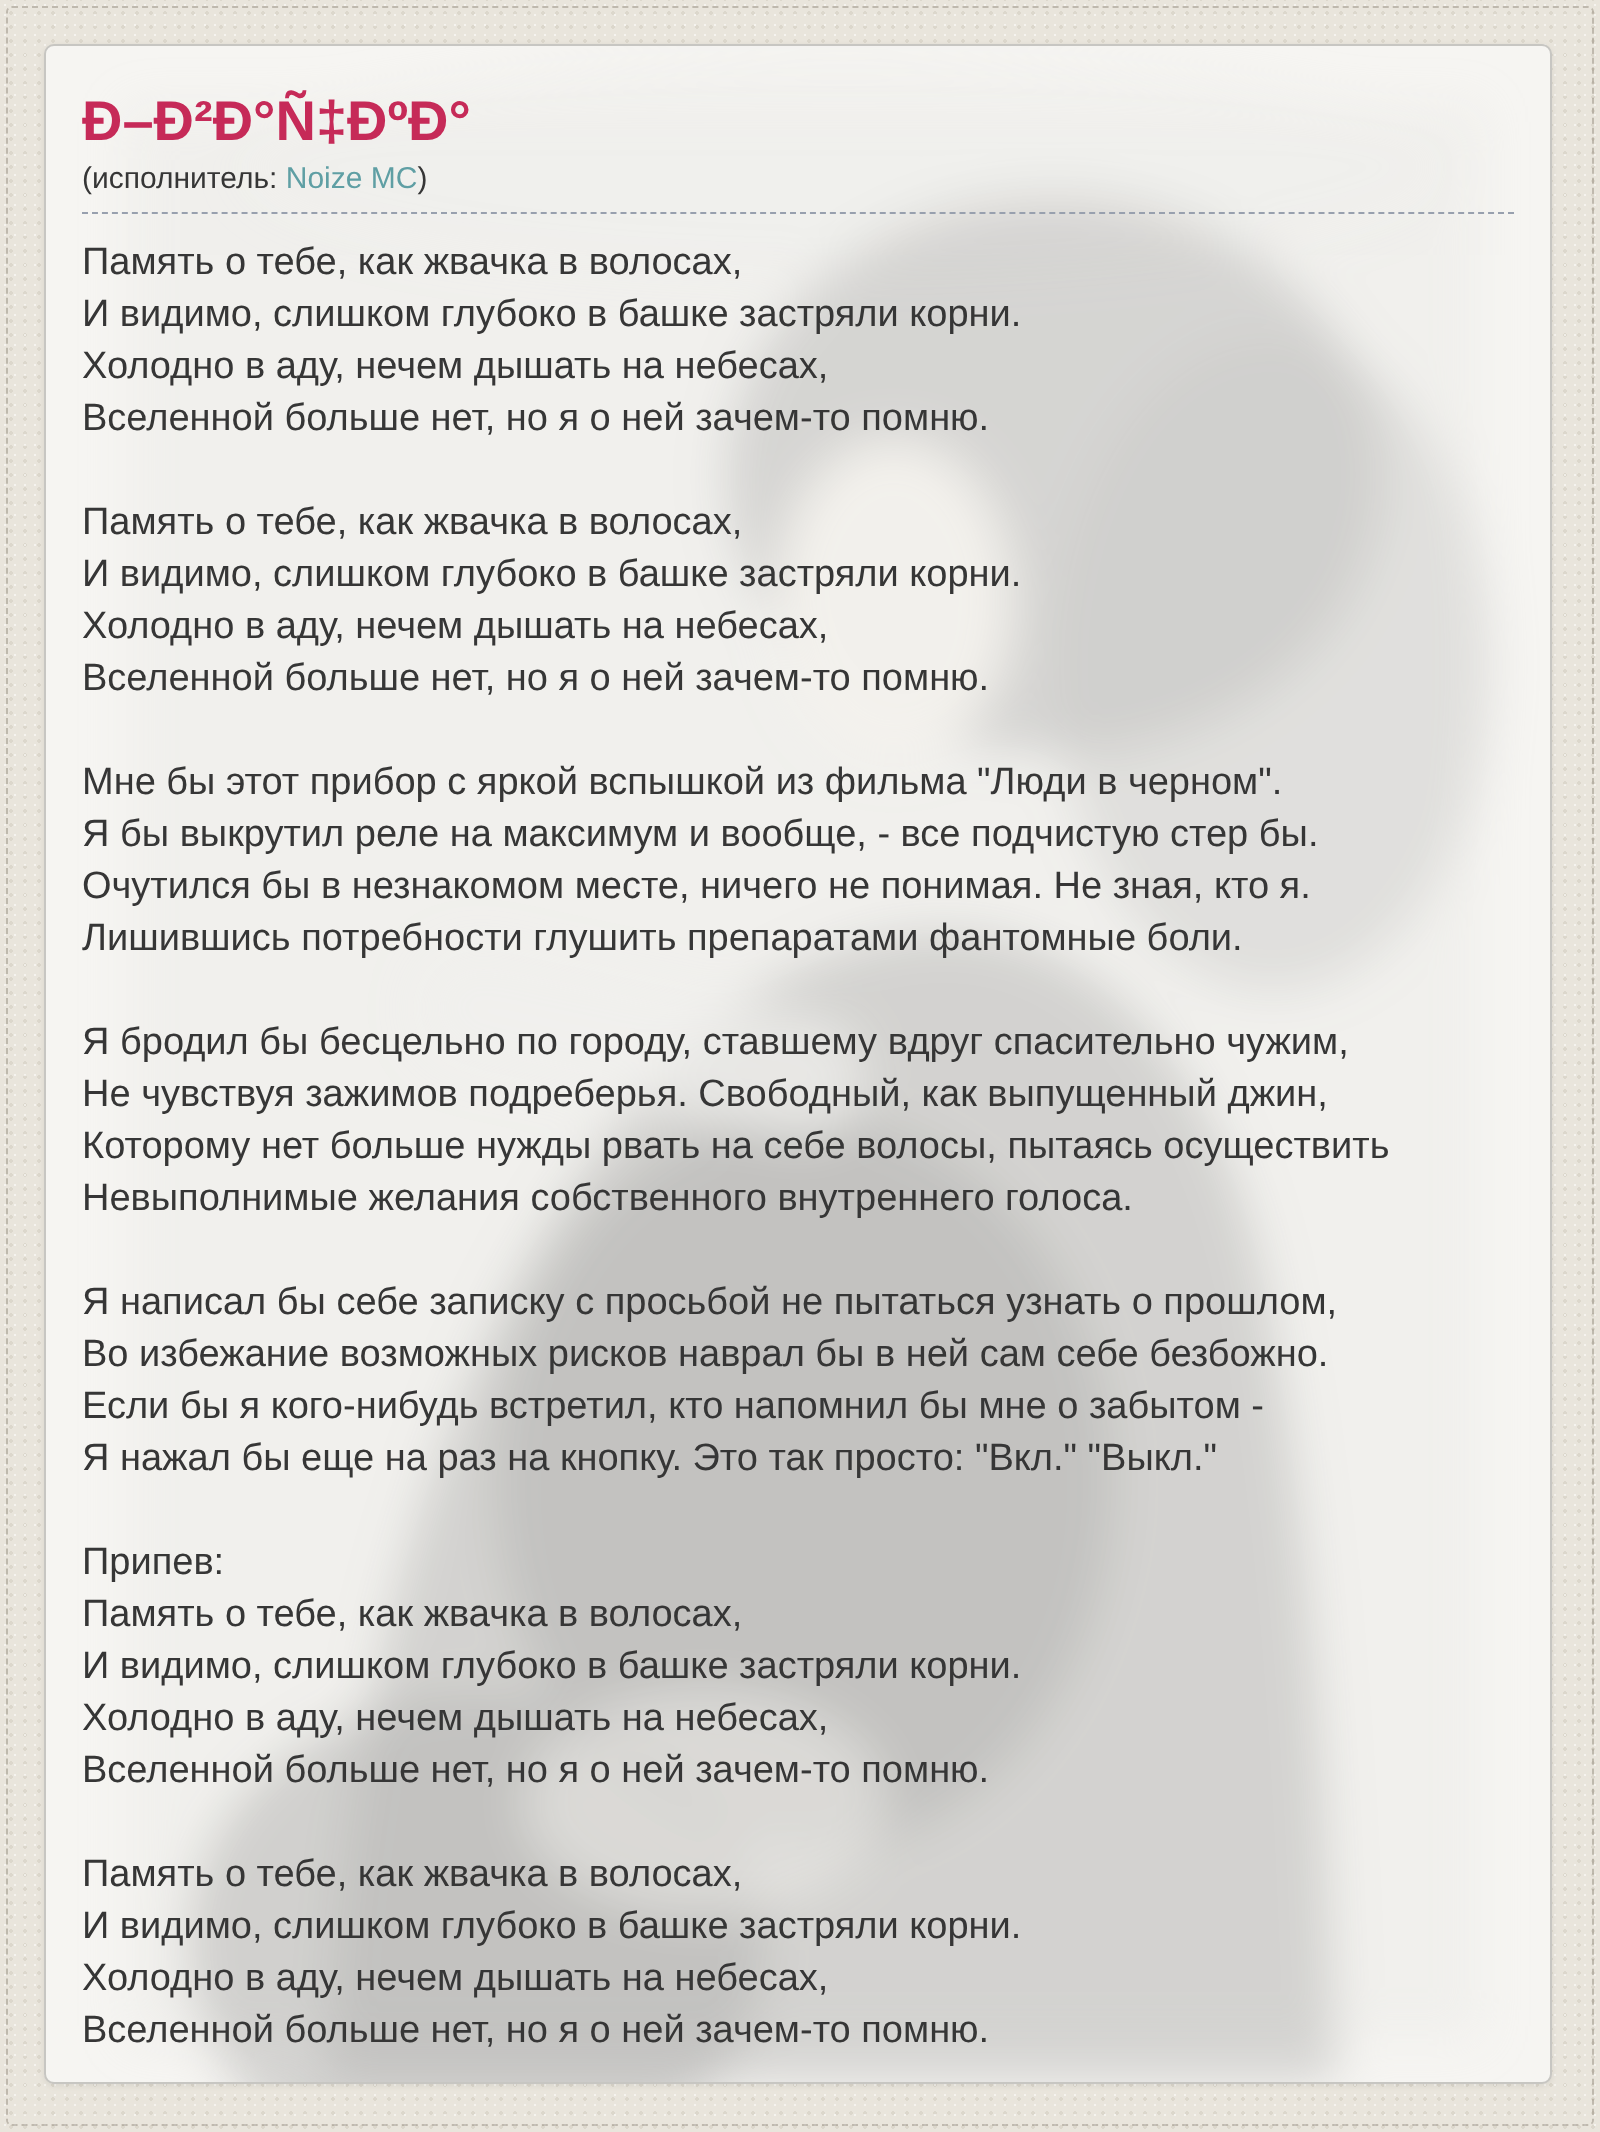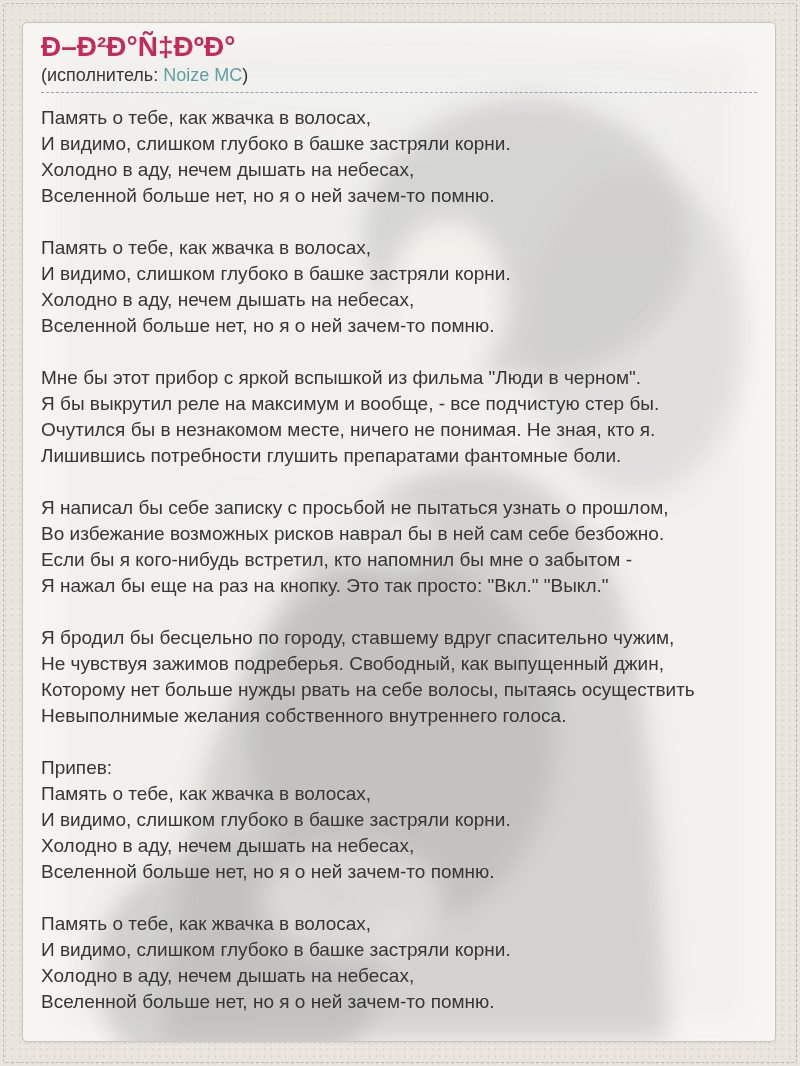--- a/index.html
+++ b/index.html
@@ -47,32 +47,32 @@
     width: 100%;
     height: 100%;
     z-index: 0;
     pointer-events: none;
   }
   .card-content {
     position: relative;
     z-index: 1;
   }
   .header {
-    padding: 8px 18px 0 18px;
+    padding: 22px 18px 0 18px;
   }
   h1.song-title {
     margin: 0;
     font-size: 28px;
     line-height: 32px;
     font-weight: bold;
     color: var(--c-title, #c62a58);
   }
   .artist-line {
     margin-top: 2px;
-    font-size: 18px;
+    font-size: 15px;
     line-height: 21px;
     color: var(--c-text, #3a3a3a);
   }
   .artist-line a {
     color: var(--c-link, #5f9fa4);
     text-decoration: none;
     cursor: pointer;
   }
   .dotted-divider {
     margin: 6px 18px 0 18px;
@@ -124,20 +124,20 @@
       <h1 class="song-title">Ð–Ð²Ð°Ñ‡ÐºÐ°</h1>
       <div class="artist-line">
         <span>(исполнитель: </span><a href="#">Noize MC</a><span>)</span>
       </div>
     </div>
     <div class="dotted-divider"></div>
     <div class="lyrics">
         <p class="stanza">Память о тебе, как жвачка в волосах,<br>И видимо, слишком глубоко в башке застряли корни.<br>Холодно в аду, нечем дышать на небесах,<br>Вселенной больше нет, но я о ней зачем-то помню.</p>
         <p class="stanza">Память о тебе, как жвачка в волосах,<br>И видимо, слишком глубоко в башке застряли корни.<br>Холодно в аду, нечем дышать на небесах,<br>Вселенной больше нет, но я о ней зачем-то помню.</p>
         <p class="stanza">Мне бы этот прибор с яркой вспышкой из фильма "Люди в черном".<br>Я бы выкрутил реле на максимум и вообще, - все подчистую стер бы.<br>Очутился бы в незнакомом месте, ничего не понимая. Не зная, кто я.<br>Лишившись потребности глушить препаратами фантомные боли.</p>
+        <p class="stanza">Я бродил бы бесцельно по городу, ставшему вдруг спасительно чужим,<br>Не чувствуя зажимов подреберья. Свободный, как выпущенный джин,<br>Которому нет больше нужды рвать на себе волосы, пытаясь осуществить<br>Невыполнимые желания собственного внутреннего голоса.</p>
         <p class="stanza">Я написал бы себе записку с просьбой не пытаться узнать о прошлом,<br>Во избежание возможных рисков наврал бы в ней сам себе безбожно.<br>Если бы я кого-нибудь встретил, кто напомнил бы мне о забытом -<br>Я нажал бы еще на раз на кнопку. Это так просто: "Вкл." "Выкл."</p>
-        <p class="stanza">Я бродил бы бесцельно по городу, ставшему вдруг спасительно чужим,<br>Не чувствуя зажимов подреберья. Свободный, как выпущенный джин,<br>Которому нет больше нужды рвать на себе волосы, пытаясь осуществить<br>Невыполнимые желания собственного внутреннего голоса.</p>
         <p class="stanza">Припев:<br>Память о тебе, как жвачка в волосах,<br>И видимо, слишком глубоко в башке застряли корни.<br>Холодно в аду, нечем дышать на небесах,<br>Вселенной больше нет, но я о ней зачем-то помню.</p>
         <p class="stanza">Память о тебе, как жвачка в волосах,<br>И видимо, слишком глубоко в башке застряли корни.<br>Холодно в аду, нечем дышать на небесах,<br>Вселенной больше нет, но я о ней зачем-то помню.</p>
       </div>
   </div>
 
 </div>
 
 </body></html>

